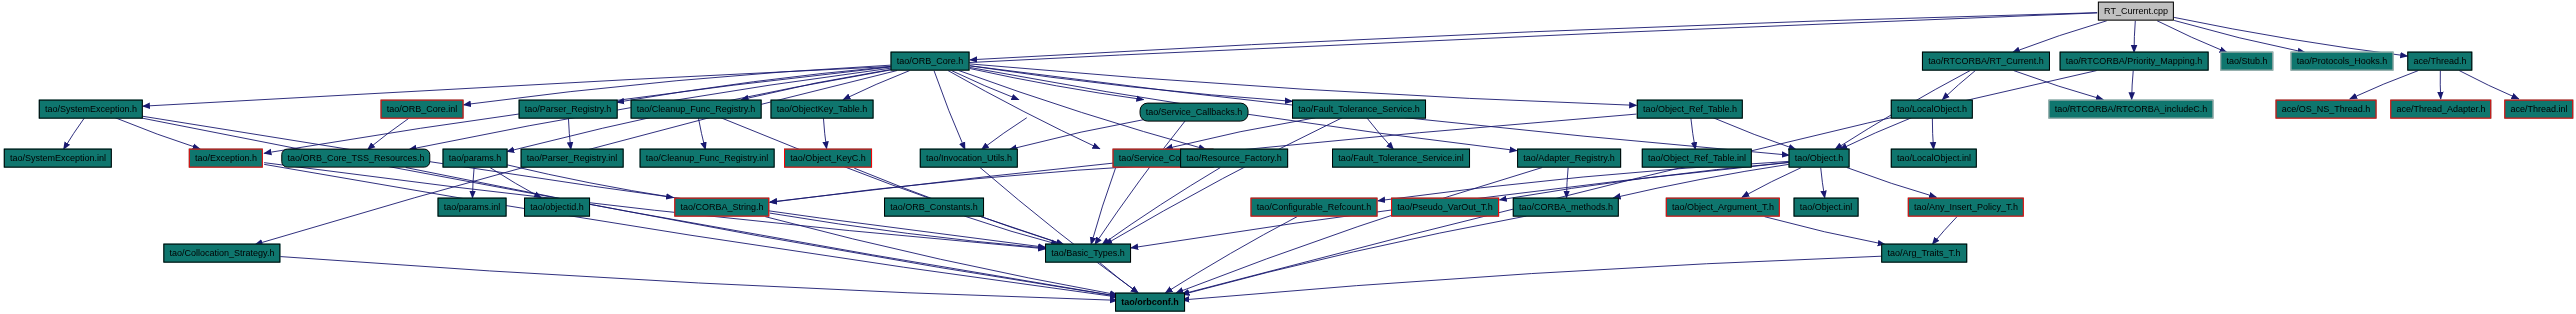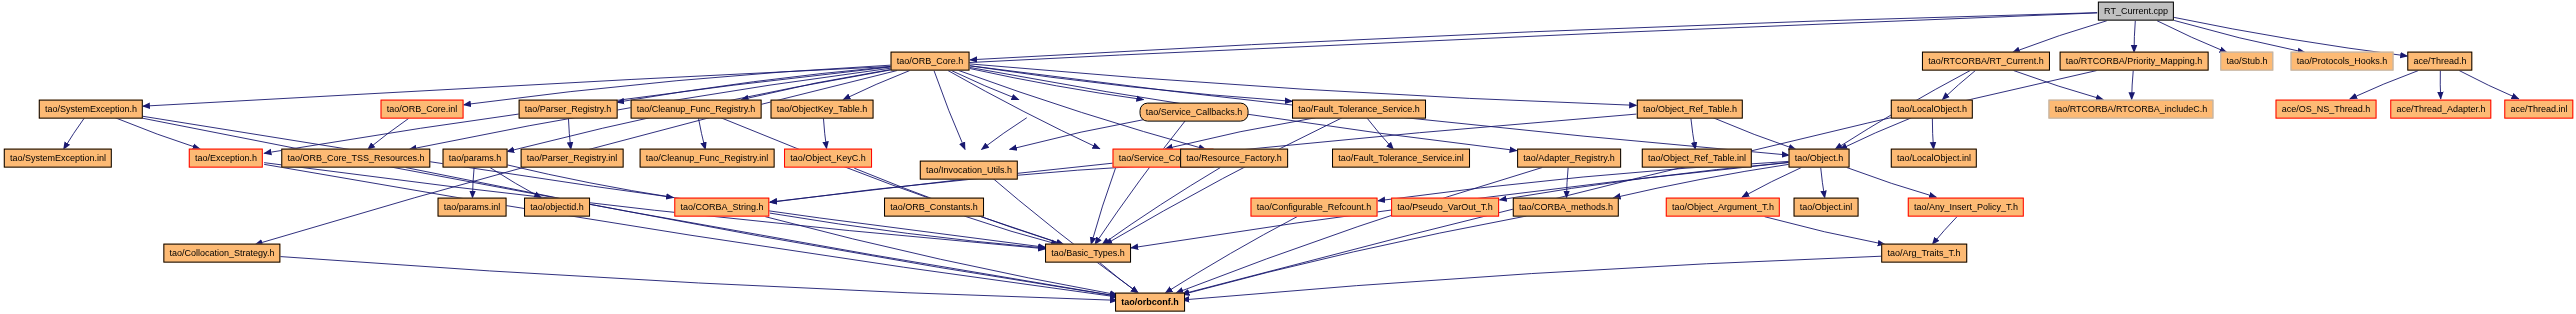--- a/index.html
+++ b/index.html
@@ -12,21 +12,21 @@
     overflow: hidden;
   }
   #edge-layer {
     position: absolute;
     left: 0; top: 0;
     width: 2576px; height: 315px;
   }
   .node {
     position: absolute;
     transform: translate(-50%, -50%);
-    background: #fdba74;
+    background: #0f766e;
     border: 0.6px solid #000000;
     color: #000000;
     font-size: 9px;
     line-height: 1;
     padding: 3.9px 5.2px;
     white-space: nowrap;
     cursor: pointer;
     z-index: 2;
   }
   .node.root {
@@ -146,26 +146,26 @@
     <div class="node" style="left: 1194px; top: 112px; border-radius: 8px;">tao/Service_Callbacks.h</div>
     <div class="node" style="left: 1359px; top: 109px; text-align: center;">tao/Fault_Tolerance_Service.h</div>
     <div class="node" style="left: 1690px; top: 109px;">tao/Object_Ref_Table.h</div>
     <div class="node" style="left: 1932px; top: 109px;">tao/LocalObject.h</div>
     <div class="node gray" style="left: 2131px; top: 109px;">tao/RTCORBA/RTCORBA_includeC.h</div>
     <div class="node red" style="left: 2326px; top: 109px;">ace/OS_NS_Thread.h</div>
     <div class="node red" style="left: 2441px; top: 109px;">ace/Thread_Adapter.h</div>
     <div class="node red" style="left: 2539px; top: 109px;">ace/Thread.inl</div>
     <div class="node" style="left: 58px; top: 158px;">tao/SystemException.inl</div>
     <div class="node red" style="left: 226px; top: 158px;">tao/Exception.h</div>
-    <div class="node" style="left: 356px; top: 158px;">tao/ORB_Core_TSS_Resources.h</div>
+    <div class="node" style="left: 356px; top: 158px; border-radius: 6px;">tao/ORB_Core_TSS_Resources.h</div>
     <div class="node" style="left: 475px; top: 158px;">tao/params.h</div>
     <div class="node" style="left: 572px; top: 158px;">tao/Parser_Registry.inl</div>
     <div class="node" style="left: 707px; top: 158px;">tao/Cleanup_Func_Registry.inl</div>
     <div class="node red" style="left: 828px; top: 158px;">tao/Object_KeyC.h</div>
-    <div class="node" style="left: 969px; top: 158px; margin-top: 12px;">tao/Invocation_Utils.h</div>
+    <div class="node" style="left: 969px; top: 158px;">tao/Invocation_Utils.h</div>
     <div class="node red" style="left: 1163px; top: 158px;">tao/Service_Context.h</div>
     <div class="node" style="left: 1234px; top: 158px;">tao/Resource_Factory.h</div>
     <div class="node" style="left: 1401px; top: 158px;">tao/Fault_Tolerance_Service.inl</div>
     <div class="node" style="left: 1569px; top: 158px;">tao/Adapter_Registry.h</div>
     <div class="node" style="left: 1697px; top: 158px;">tao/Object_Ref_Table.inl</div>
     <div class="node" style="left: 1819px; top: 158px;">tao/Object.h</div>
     <div class="node" style="left: 1934px; top: 158px;">tao/LocalObject.inl</div>
     <div class="node" style="left: 472px; top: 207px;">tao/params.inl</div>
     <div class="node" style="left: 557px; top: 207px;">tao/objectid.h</div>
     <div class="node red" style="left: 722px; top: 207px;">tao/CORBA_String.h</div>

